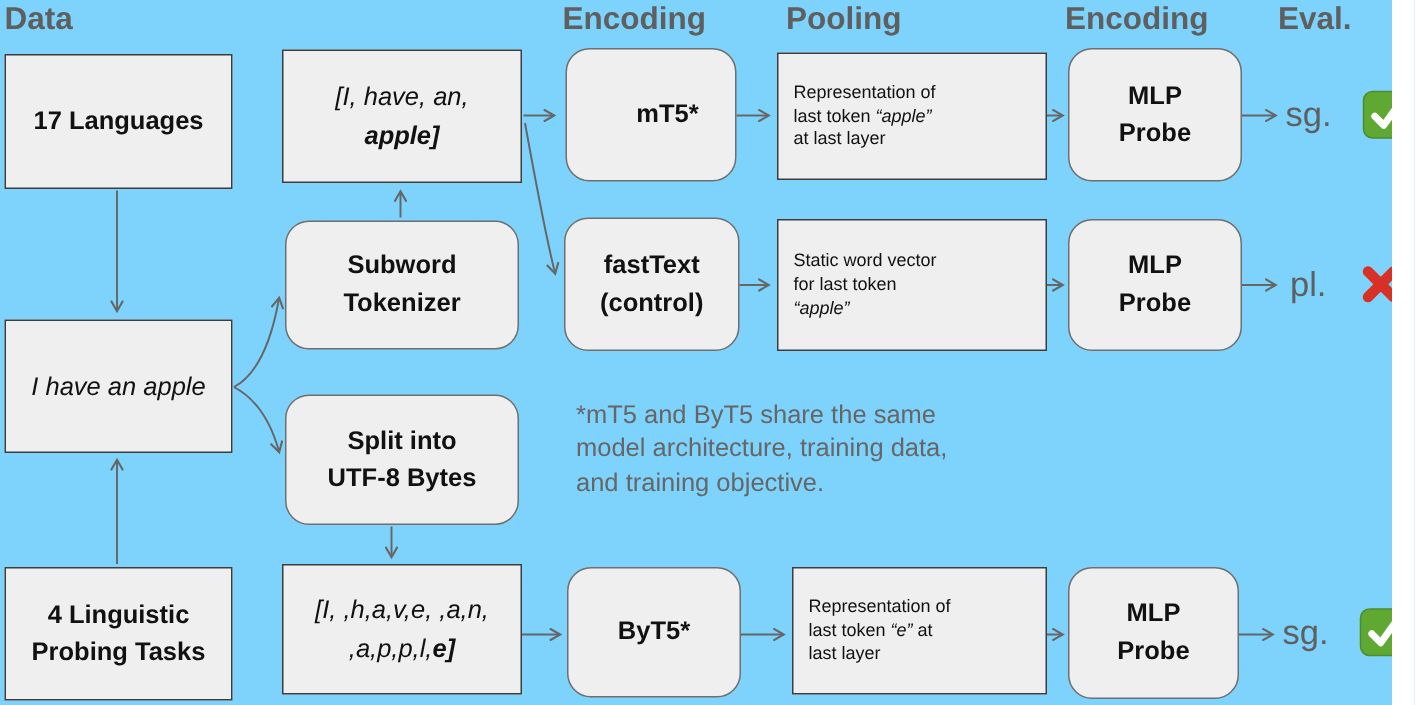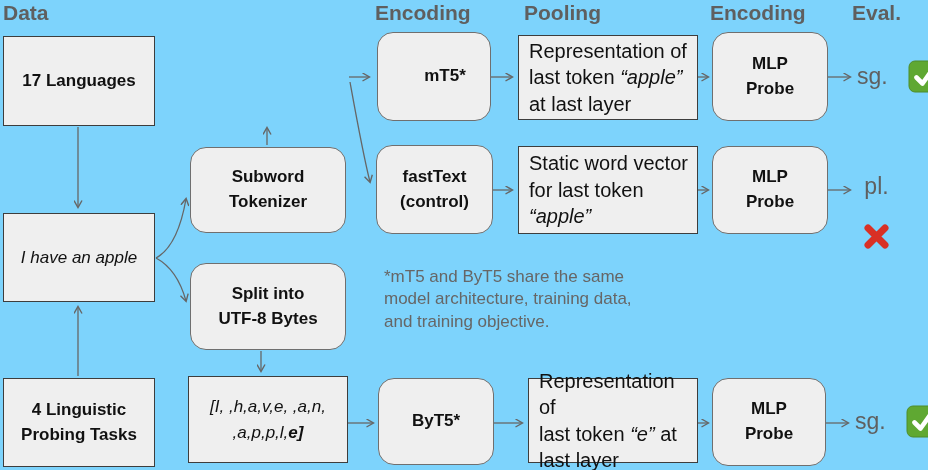--- a/index.html
+++ b/index.html
@@ -17,21 +17,21 @@
     display:flex;align-items:center;justify-content:center;
     text-align:center;color:#111;box-sizing:border-box;
   }
   .rounded{border:1.6px solid #6f6f6f;border-radius:16px;}
   .prelines{white-space:pre-line;}
   .bold-label{font-weight:bold;font-size:17px;line-height:1.45;}
   .tokens{font-style:italic;font-size:17px;line-height:1.5;}
   .tokens .tok-bold{font-weight:bold;}
   .sentence-text{font-style:italic;font-size:17px;}
   .pool{justify-content:flex-start;text-align:left;padding:0 6px 0 10px;}
-  .pool-text{font-size:20px;line-height:1.32;}
+  .pool-text{font-size:12px;line-height:1.32;}
   .pool-text .it{font-style:italic;}
   .note{
     position:absolute;left:384px;top:266px;width:280px;
     font-size:17px;line-height:1.32;color:#666666;text-align:left;
   }
   .eval-row{position:absolute;display:flex;align-items:center;gap:20px;}
   .eval-label{font-size:23px;color:#5f5f5f;}
   .eval-icon{display:block;}
 </style>
 </head>
@@ -77,20 +77,24 @@
     <span class="bold-label prelines">17 Languages</span>
   </div>
   <div class="box" style="left:3px;top:213px;width:152px;height:89px;">
     <span class="sentence-text">I have an apple</span>
   </div>
   <div class="box" style="left:3px;top:378px;width:152px;height:89px;">
     <span class="bold-label prelines">4 Linguistic
 Probing Tasks</span>
   </div>
 
+  <div class="box" style="left:188px;top:33px;width:160px;height:89px;">
+    <span class="tokens prelines"><span>[I, have, an,
+</span><span class="tok-bold">apple]</span><span></span></span>
+  </div>
   <div class="box rounded" style="left:190px;top:147px;width:156px;height:86px;">
     <span class="bold-label prelines">Subword
 Tokenizer</span>
   </div>
   <div class="box rounded" style="left:190px;top:263px;width:156px;height:87px;">
     <span class="bold-label prelines">Split into
 UTF-8 Bytes</span>
   </div>
   <div class="box" style="left:188px;top:376px;width:160px;height:87px;">
     <span class="tokens prelines"><span>[I, ,h,a,v,e, ,a,n,
@@ -141,21 +145,21 @@
 model architecture, training data,
 and training objective.</div>
 
   <div class="eval-row" style="left:857px;top:60px;">
     <span class="eval-label">sg.</span>
     <svg class="eval-icon" width="33" height="33" viewBox="0 0 33 33">
       <rect x="1" y="1" width="31" height="31" rx="6" fill="#5fa832" stroke="#4f8c2a" stroke-width="1"></rect>
       <path d="M8.5 17.5 L14.5 23.5 L24.5 9.5" stroke="#ffffff" stroke-width="4.6" fill="none" stroke-linecap="round" stroke-linejoin="round"></path>
     </svg>
   </div>
-  <div class="eval-row" style="left:860px;top:173px;flex-direction:column;">
+  <div class="eval-row" style="left:860px;top:173px;">
     <span class="eval-label">pl.</span>
     <svg class="eval-icon" width="33" height="33" viewBox="0 0 33 33">
       <path d="M8 8 L25 25 M25 8 L8 25" stroke="#d93025" stroke-width="7" stroke-linecap="round"></path>
     </svg>
   </div>
   <div class="eval-row" style="left:855px;top:405px;">
     <span class="eval-label">sg.</span>
     <svg class="eval-icon" width="33" height="33" viewBox="0 0 33 33">
       <rect x="1" y="1" width="31" height="31" rx="6" fill="#5fa832" stroke="#4f8c2a" stroke-width="1"></rect>
       <path d="M8.5 17.5 L14.5 23.5 L24.5 9.5" stroke="#ffffff" stroke-width="4.6" fill="none" stroke-linecap="round" stroke-linejoin="round"></path>

